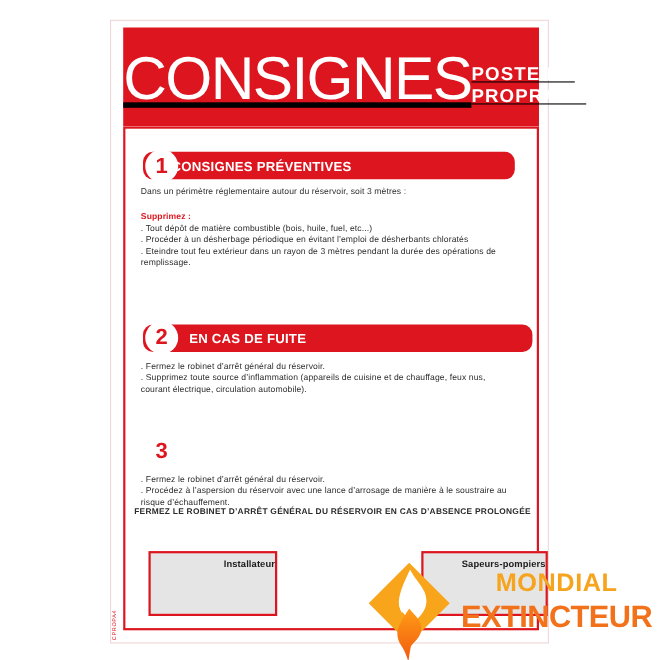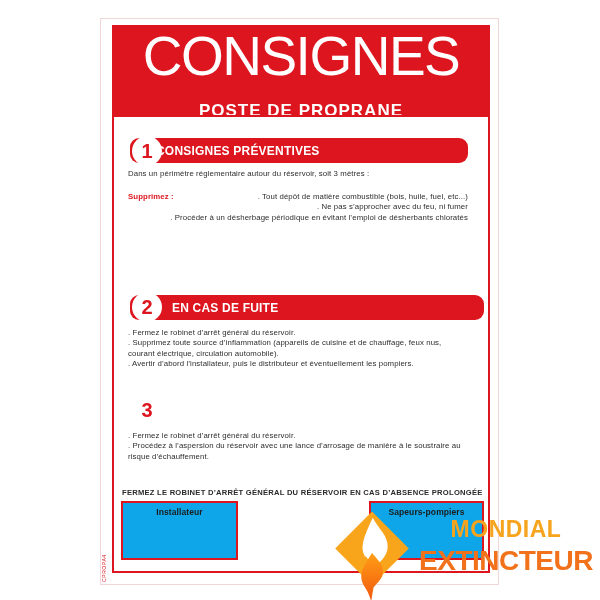--- a/index.html
+++ b/index.html
@@ -1,37 +1,37 @@
 <!DOCTYPE html>
 <html><head>
 <meta charset="utf-8">
 <style>
   html,body{margin:0;padding:0;background:#ffffff;}
   .page{position:relative;width:600px;height:600px;background:#ffffff;overflow:hidden;
         font-family:"Liberation Sans",sans-serif;}
   .sign{position:absolute;left:100px;top:18px;width:397px;height:565px;
         background:#ffffff;border:1px solid #f0d6d6;}
   .hdr{position:absolute;left:112px;top:25px;width:378px;height:90px;background:var(--red);
-       display:flex;flex-direction:column;align-items:center;justify-content:flex-start;}
+       display:flex;flex-direction:row;align-items:center;justify-content:flex-start;text-decoration:underline;}
   .hdr-title{color:#fff;font-size:55px;line-height:60px;font-weight:normal;letter-spacing:-1.5px;margin-top:1px;}
   .hdr-sub{color:#fff;font-size:17px;font-weight:bold;letter-spacing:1px;margin-top:15px;}
   .frame{position:absolute;left:112px;top:115px;width:378px;height:458px;
          border:2px solid var(--red);box-sizing:border-box;background:#fff;}
   .banner{position:absolute;left:130px;width:338px;height:25px;background:var(--red);
           border-radius:9px;display:flex;align-items:center;}
   .banner-title{color:#fff;font-weight:bold;font-size:12px;letter-spacing:.2px;padding-left:26px;}
   .badge{position:absolute;left:132px;width:30px;height:30px;border-radius:50%;background:#ffffff;
          color:var(--red);font-weight:bold;font-size:20px;line-height:30px;text-align:center;z-index:2;}
   .txt{position:absolute;left:128px;width:340px;font-size:7.8px;line-height:10.4px;
        color:#2d2d2d;letter-spacing:.1px;}
   .red-label{color:var(--red);font-weight:bold;}
-  .notice{position:absolute;left:122px;top:488px;width:388px;font-size:7.6px;font-weight:bold;
+  .notice{position:absolute;left:122px;top:460px;width:388px;font-size:7.6px;font-weight:bold;
           letter-spacing:.25px;color:#2a2a2a;white-space:nowrap;}
   .cbox{position:absolute;top:501px;height:59px;border:2px solid var(--red);box-sizing:border-box;
-        background:#0ea5e9;text-align:center;}
+        background:#e5e5e5;text-align:right;margin-left:14px;}
   .cbox-label{font-size:8.5px;font-weight:bold;color:#1c1c1c;margin-top:4px;letter-spacing:.1px;}
   .side-code{position:absolute;left:101px;top:548px;height:34px;writing-mode:vertical-rl;
              transform:rotate(180deg);font-size:5px;color:var(--red);letter-spacing:.6px;}
   .logo{position:absolute;left:0;top:0;width:600px;height:474px;pointer-events:none;z-index:5;}
   .logo-icon{position:absolute;left:331px;top:510px;}
   .logo-text{position:absolute;left:408px;top:516px;width:196px;text-align:center;}
   .logo-l1{font-size:23px;font-weight:bold;color:var(--gold);letter-spacing:.5px;white-space:nowrap;}
   .logo-l2{font-size:28px;font-weight:bold;color:var(--orange);letter-spacing:-.5px;margin-top:2px;white-space:nowrap;}
 </style>
 </head>
@@ -49,36 +49,35 @@
   <div class="frame"></div>
 
   <div class="badge" style="top:136px;">
     <span>1</span>
   </div>
   <div class="banner" style="top:138px;">
     <span class="banner-title">CONSIGNES PRÉVENTIVES</span>
   </div>
   <div class="txt" style="top:169px;">Dans un périmètre réglementaire autour du réservoir, soit 3 mètres :</div>
   <div class="txt red-label" style="top:192px;">Supprimez :</div>
-  <div class="txt" style="top:192px;text-align:right;">
+  <div class="txt" style="top:203px;">
     <div>. Tout dépôt de matière combustible (bois, huile, fuel, etc...)</div>
-    <div>. Ne pas s’approcher avec du feu, ni fumer</div>
     <div>. Procéder à un désherbage périodique en évitant l’emploi de désherbants chloratés</div>
+    <div>. Eteindre tout feu extérieur dans un rayon de 3 mètres pendant la durée des opérations de remplissage.</div>
   </div>
 
   <div class="badge" style="top:292px;">
     <span>2</span>
   </div>
   <div class="banner" style="top:295px;padding-left:16px;">
     <span class="banner-title">EN CAS DE FUITE</span>
   </div>
   <div class="txt" style="top:328px;">
     <div>. Fermez le robinet d’arrêt général du réservoir.</div>
     <div>. Supprimez toute source d’inflammation (appareils de cuisine et de chauffage, feux nus, courant électrique, circulation automobile).</div>
-    <div>. Avertir d’abord l’installateur, puis le distributeur et éventuellement les pompiers.</div>
   </div>
 
   <div class="badge" style="top:395px;">
     <span>3</span>
   </div>
   <div class="txt" style="top:431px;">
     <div>. Fermez le robinet d’arrêt général du réservoir.</div>
     <div>. Procédez à l’aspersion du réservoir avec une lance d’arrosage de manière à le soustraire au risque d’échauffement.</div>
   </div>
 

